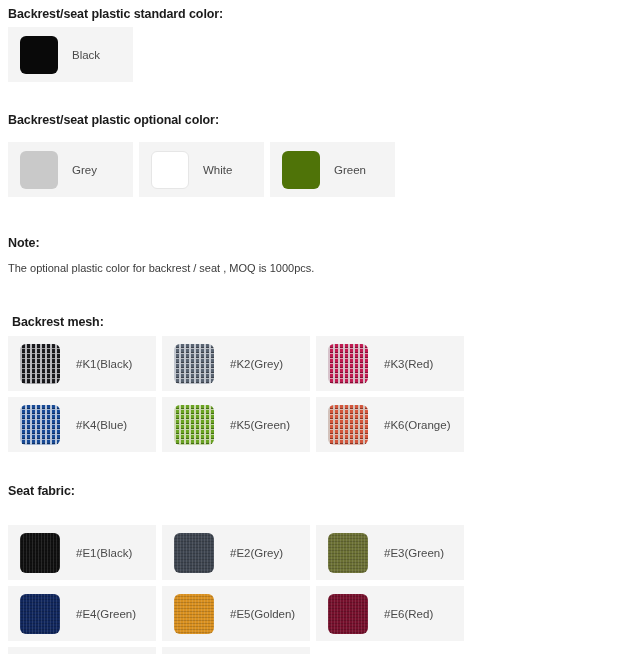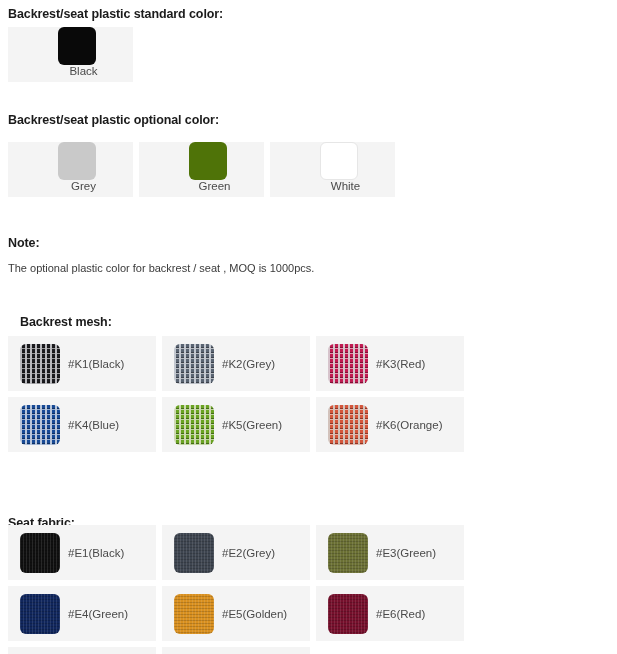--- a/index.html
+++ b/index.html
@@ -29,30 +29,30 @@
 
   .grid { display: flex; flex-wrap: wrap; gap: 6px 6px; }
 
   .card {
     background: #f4f4f4;
     display: flex;
     align-items: center;
     height: 55px;
     padding: 0 0 0 12px;
   }
-  .card-w125 { width: 125px; flex-direction: column; }
+  .card-w125 { width: 125px; }
   .card-w148 { width: 148px; }
 
   .card-label {
     font-size: 11.5px;
     color: #4a4a4a;
     margin-left: 14px;
     white-space: nowrap;
   }
-  .card-w148 .card-label { margin-left: 8px; }
+  .card-w148 .card-label { margin-left: 16px; }
 
   .chip {
     width: 38px; height: 38px;
     border-radius: 6px;
     flex: 0 0 auto;
   }
   .chip-white { border: 1px solid #e6e6e6; }
 
   .swatch {
     width: 40px; height: 40px;
@@ -67,23 +67,23 @@
     background-size: 3px 3px, 3px 3px, 100% 100%;
   }
 
   
   .blk-std-title { position: absolute; left: 8px; top: 7px; }
   .blk-std-grid  { position: absolute; left: 8px; top: 27px; }
   .blk-opt-title { position: absolute; left: 8px; top: 113px; }
   .blk-opt-grid  { position: absolute; left: 8px; top: 142px; }
   .blk-note-title{ position: absolute; left: 8px; top: 236px; }
   .blk-note-body { position: absolute; left: 8px; top: 262px; }
-  .blk-mesh-title{ position: absolute; left: 20px; top: 315px; }
+  .blk-mesh-title{ position: absolute; left: 12px; top: 315px; }
   .blk-mesh-grid { position: absolute; left: 8px; top: 336px; }
-  .blk-fab-title { position: absolute; left: 8px; top: 516px; }
+  .blk-fab-title { position: absolute; left: 8px; top: 484px; }
   .blk-fab-grid  { position: absolute; left: 8px; top: 525px; }
 </style>
 </head>
 <body>
 
 <div class="page">
 
   <h3 class="section-title blk-std-title">Backrest/seat plastic standard color:</h3>
   <div class="grid blk-std-grid" id="std-grid">
       <div class="card card-w125">
@@ -92,26 +92,26 @@
       </div>
     </div>
 
   <h3 class="section-title blk-opt-title">Backrest/seat plastic optional color:</h3>
   <div class="grid blk-opt-grid" id="opt-grid">
       <div class="card card-w125">
         <div class="chip" style="background: rgb(201, 201, 201);"></div>
         <span class="card-label">Grey</span>
       </div>
       <div class="card card-w125">
+        <div class="chip chip-white" style="background: rgb(255, 255, 255);"></div>
+        <span class="card-label">White</span>
+      </div>
+      <div class="card card-w125">
         <div class="chip" style="background: rgb(79, 115, 8);"></div>
         <span class="card-label">Green</span>
-      </div>
-      <div class="card card-w125">
-        <div class="chip chip-white" style="background: rgb(255, 255, 255);"></div>
-        <span class="card-label">White</span>
       </div>
     </div>
 
   <h3 class="section-title blk-note-title">Note:</h3>
   <p class="note-text blk-note-body">The optional plastic color for backrest / seat , MOQ is 1000pcs.</p>
 
   <h3 class="section-title blk-mesh-title">Backrest mesh:</h3>
   <div class="grid blk-mesh-grid" id="mesh-grid">
       <div class="card card-w148">
         <div class="swatch swatch-mesh" style="background-image: repeating-linear-gradient(90deg, rgb(185, 185, 189) 0px, rgb(185, 185, 189) 2px, rgba(0, 0, 0, 0) 2px, rgba(0, 0, 0, 0) 5px), repeating-linear-gradient(0deg, rgba(255, 255, 255, 0.55) 0px, rgba(255, 255, 255, 0.55) 1px, rgba(0, 0, 0, 0.35) 1px, rgba(0, 0, 0, 0.35) 2.5px, rgba(0, 0, 0, 0) 2.5px, rgba(0, 0, 0, 0) 5px), linear-gradient(rgb(27, 27, 31), rgb(27, 27, 31));"></div>

